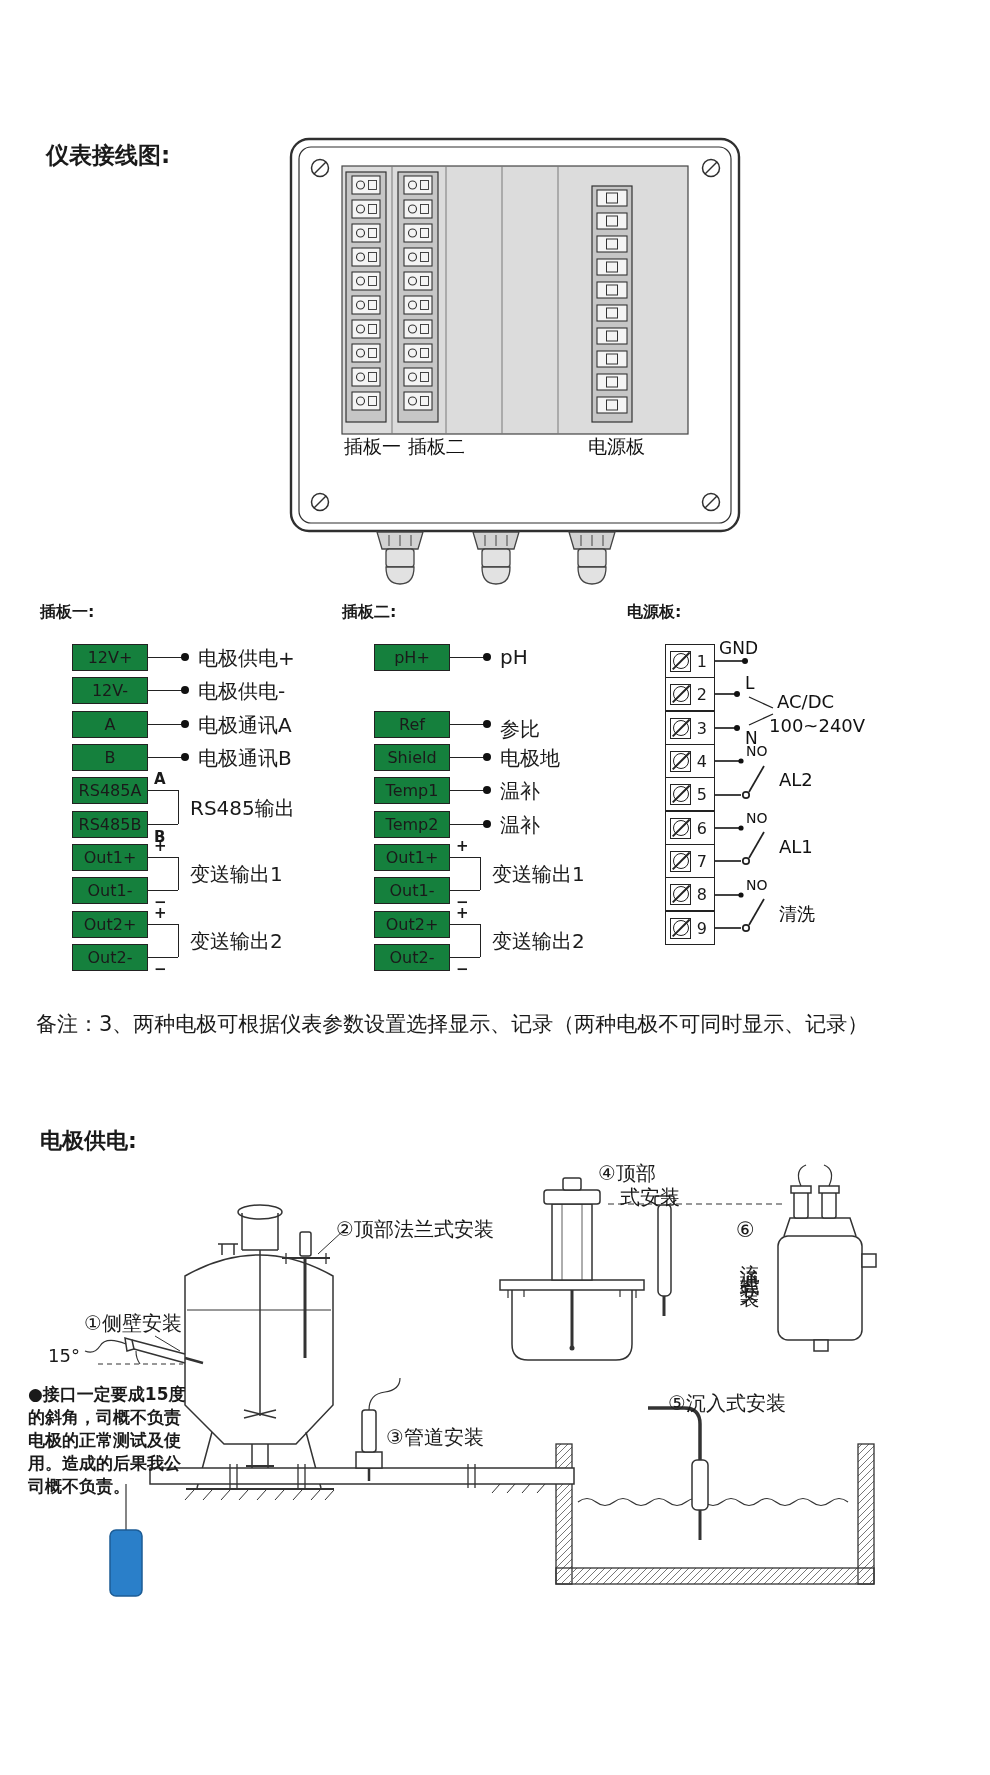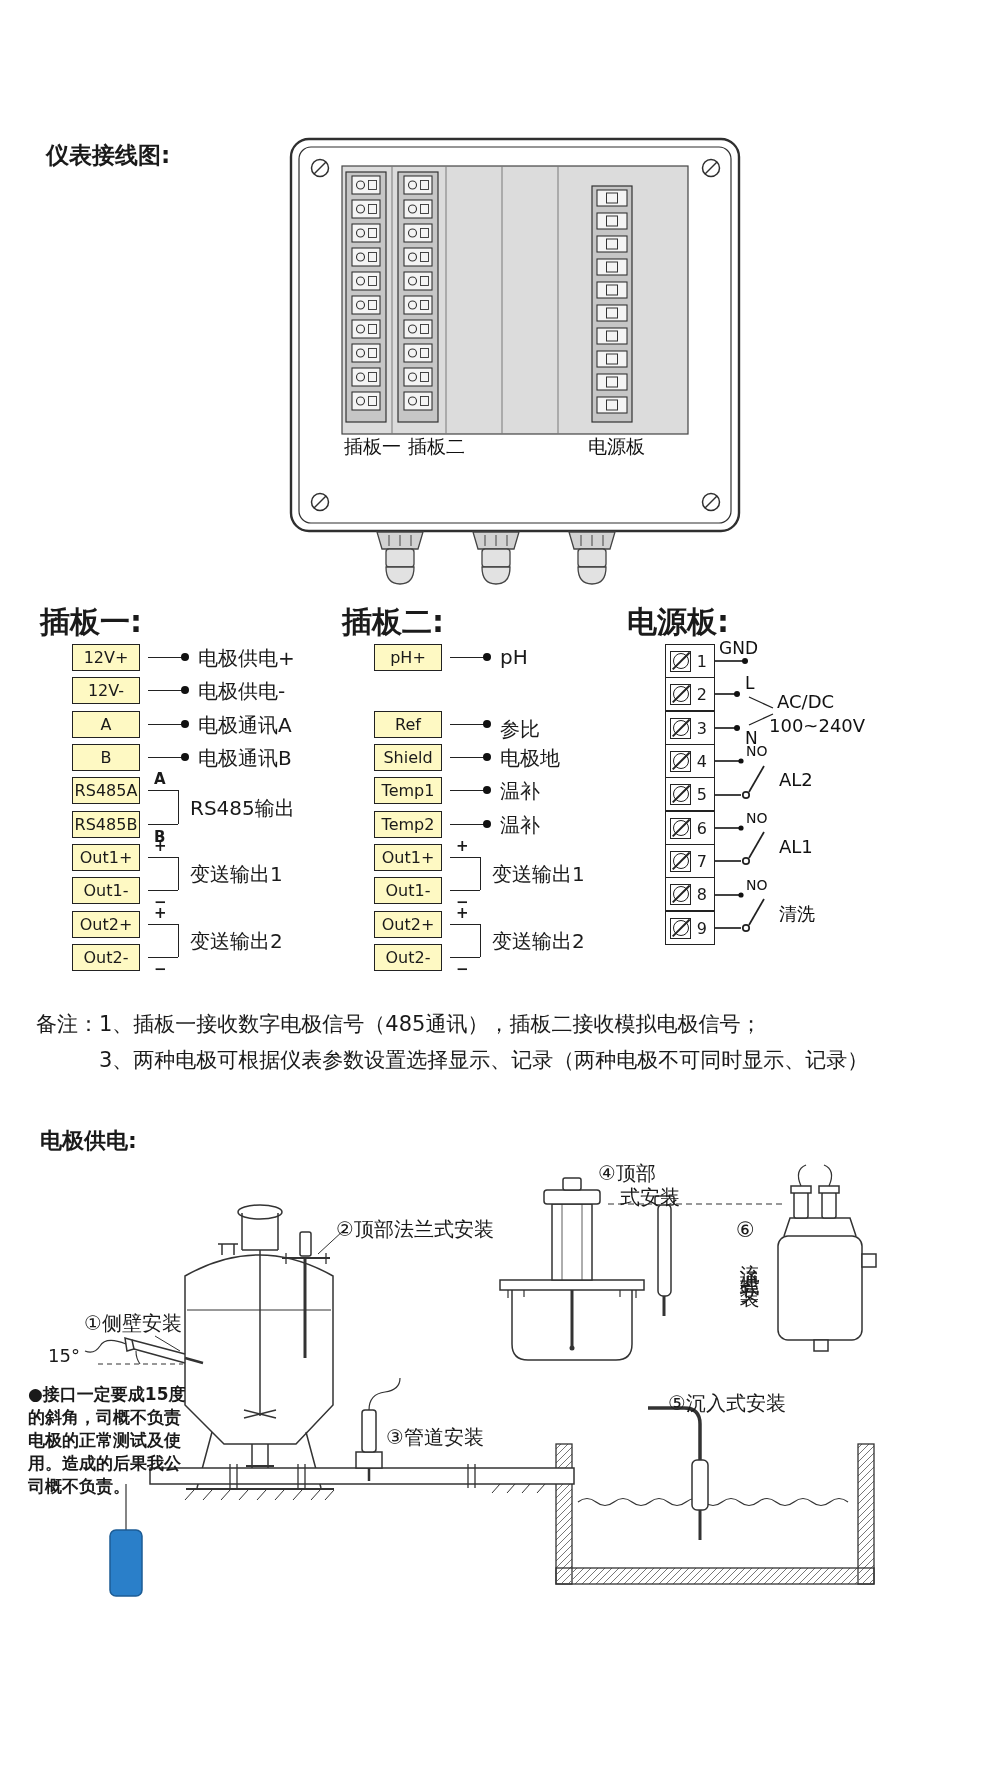--- a/index.html
+++ b/index.html
@@ -4,22 +4,22 @@
 <style>
 *{margin:0;padding:0;box-sizing:border-box}
 html,body{background:#fff}
 body{font-family:"DejaVu Sans","Liberation Sans",sans-serif;color:#1a1a1a}
 .page{position:relative;width:990px;height:1775px;margin:0 auto;background:#fff;overflow:hidden}
 .banner{position:absolute;left:0;top:0;width:100%;height:78px;background:#050505;color:#fff;display:flex;align-items:center;justify-content:center}
 .banner-title{font-size:45px;font-weight:700;letter-spacing:10px;text-indent:10px}
 .subtitle{position:absolute;left:0;top:84px;width:100%;text-align:center;font-size:19px;color:#222}
 .caption{position:absolute;left:46px;top:140px;font-size:23px;font-weight:600}
 .board{position:absolute;width:320px;height:400px}
-.sec-title{position:absolute;left:2px;top:0;font-size:30px;font-weight:600;white-space:nowrap}
-.tbox{position:absolute;left:34px;width:68px;height:27px;border:1.7px solid #222;display:flex;align-items:center;justify-content:center;font-size:16px;background:#fef9c3}
+.sec-title{position:absolute;left:2px;top:0;font-size:16px;font-weight:600;white-space:nowrap}
+.tbox{position:absolute;left:34px;width:76px;height:27px;border:1.7px solid #222;display:flex;align-items:center;justify-content:center;font-size:16px;background:#15803d}
 .r0{top:42px}.r1{top:75px}.r2{top:109px}.r3{top:142px}.r4{top:175px}.r5{top:209px}
 .r6{top:242px}.r7{top:275px}.r8{top:309px}.r9{top:342px}
 .lead{position:absolute;border-top:1.7px solid #222}
 .lead.enddot::after{content:"";position:absolute;right:-3px;top:-5px;width:8px;height:8px;border-radius:50%;background:#111}
 .vlead{position:absolute;border-left:1.7px solid #222}
 .wlabel{position:absolute;font-size:20px;white-space:nowrap}
 .marker{position:absolute;font-size:15px;font-weight:600}
 .pcell{position:absolute;left:40px;width:50px;height:34px;border:1.6px solid #222;background:#fff;display:flex;align-items:center;justify-content:space-between;padding:0 7px 0 4px}
 .screw{width:21px;height:21px;border:1.5px solid #222;position:relative;flex:none}
 .screw::before{content:"";position:absolute;inset:1.5px;border:1.4px solid #222;border-radius:50%}
@@ -289,21 +289,20 @@
         <text x="64" y="209" font-size="18">AL1</text>
         <text x="31" y="246" font-size="14">NO</text>
         <text x="64" y="276" font-size="18">清洗</text>
       </g>
     </svg>
   </section>
 
   <div class="notes">
     <div class="notes-prefix">备注：</div>
     <div>
-      <div>1、插板一接收数字电极信号（485通讯），插板二接收模拟电极信号；</div>
       <div>3、两种电极可根据仪表参数设置选择显示、记录（两种电极不可同时显示、记录）</div>
     </div>
   </div>
 
   <div class="install-title">电极供电:</div>
 
   <svg style="left:0;top:1158px" width="990" height="617" viewBox="0 0 990 617">
     <defs>
       <pattern id="hatch" width="7" height="7" patternUnits="userSpaceOnUse">
         <path d="M0,7 L7,0" stroke="#777" stroke-width="1"></path>

